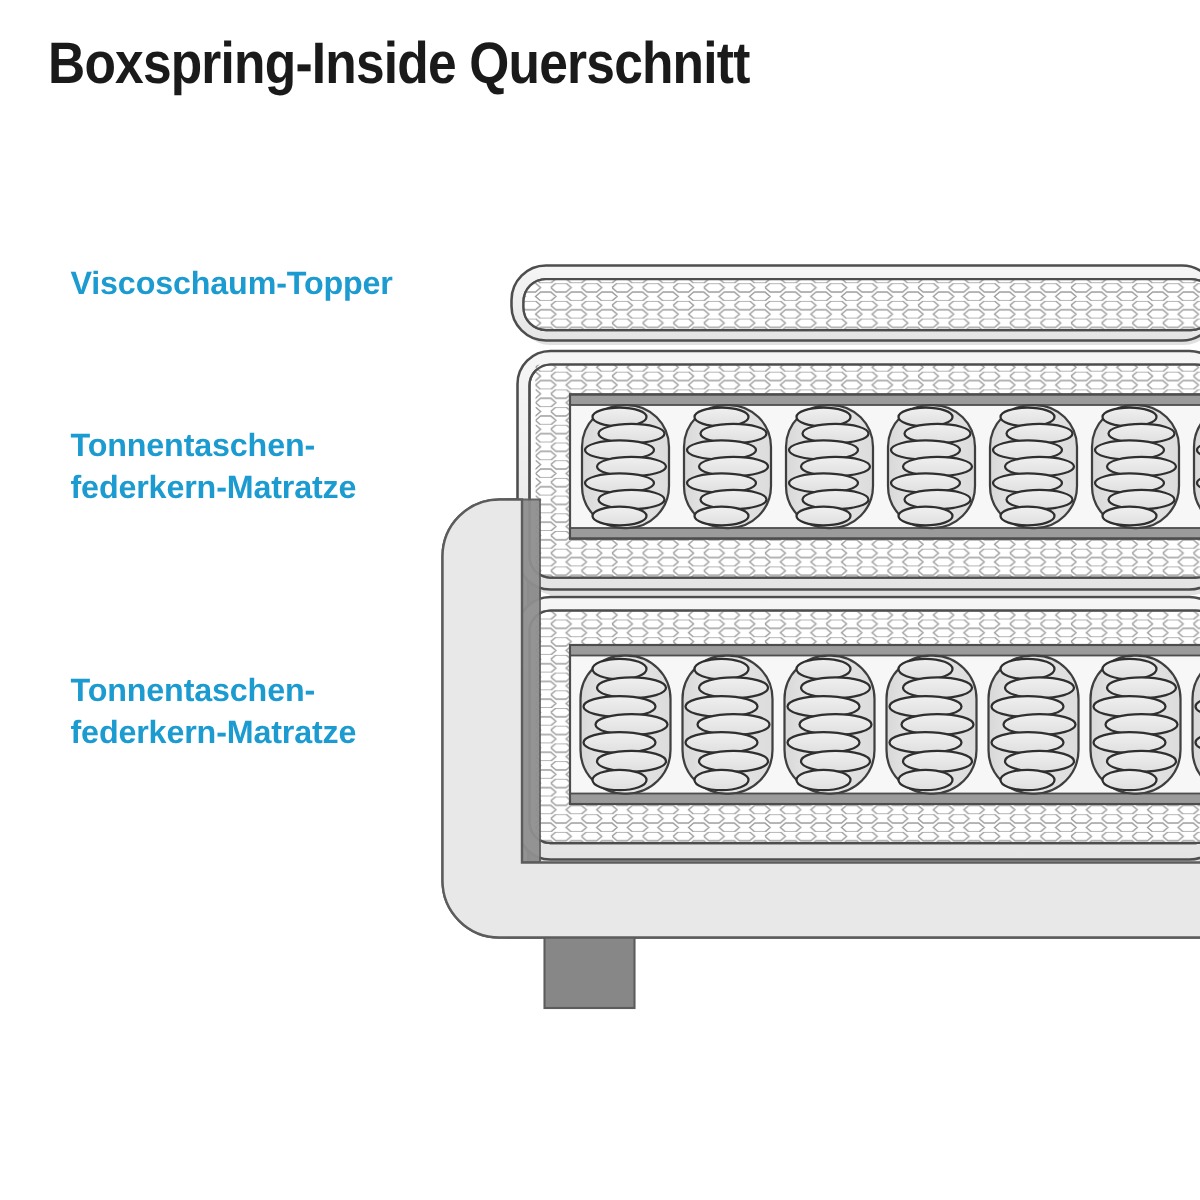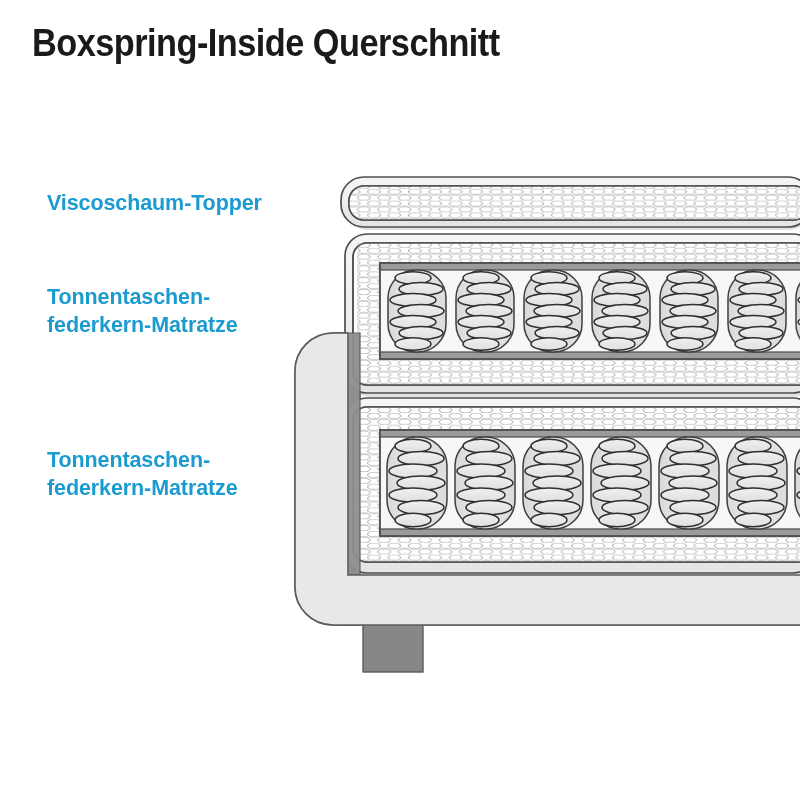--- a/index.html
+++ b/index.html
@@ -34,21 +34,21 @@
   }
   .callout {
     position: absolute;
     color: #1c9bd1;
     font-size: 21.5px;
     font-weight: bold;
     line-height: 1.30;
     letter-spacing: -0.1px;
     white-space: pre-line;
   }
-  #callout-topper   { left: 47px; top: 190px; }
+  #callout-topper   { left: 47px; top: 176px; }
   #callout-mattress-1 { left: 47px; top: 284px; }
   #callout-mattress-2 { left: 47px; top: 447px; }
 
   #diagram-svg {
     position: absolute;
     left: 0;
     top: 0;
     width: 800px;
     height: 800px;
     display: block;

